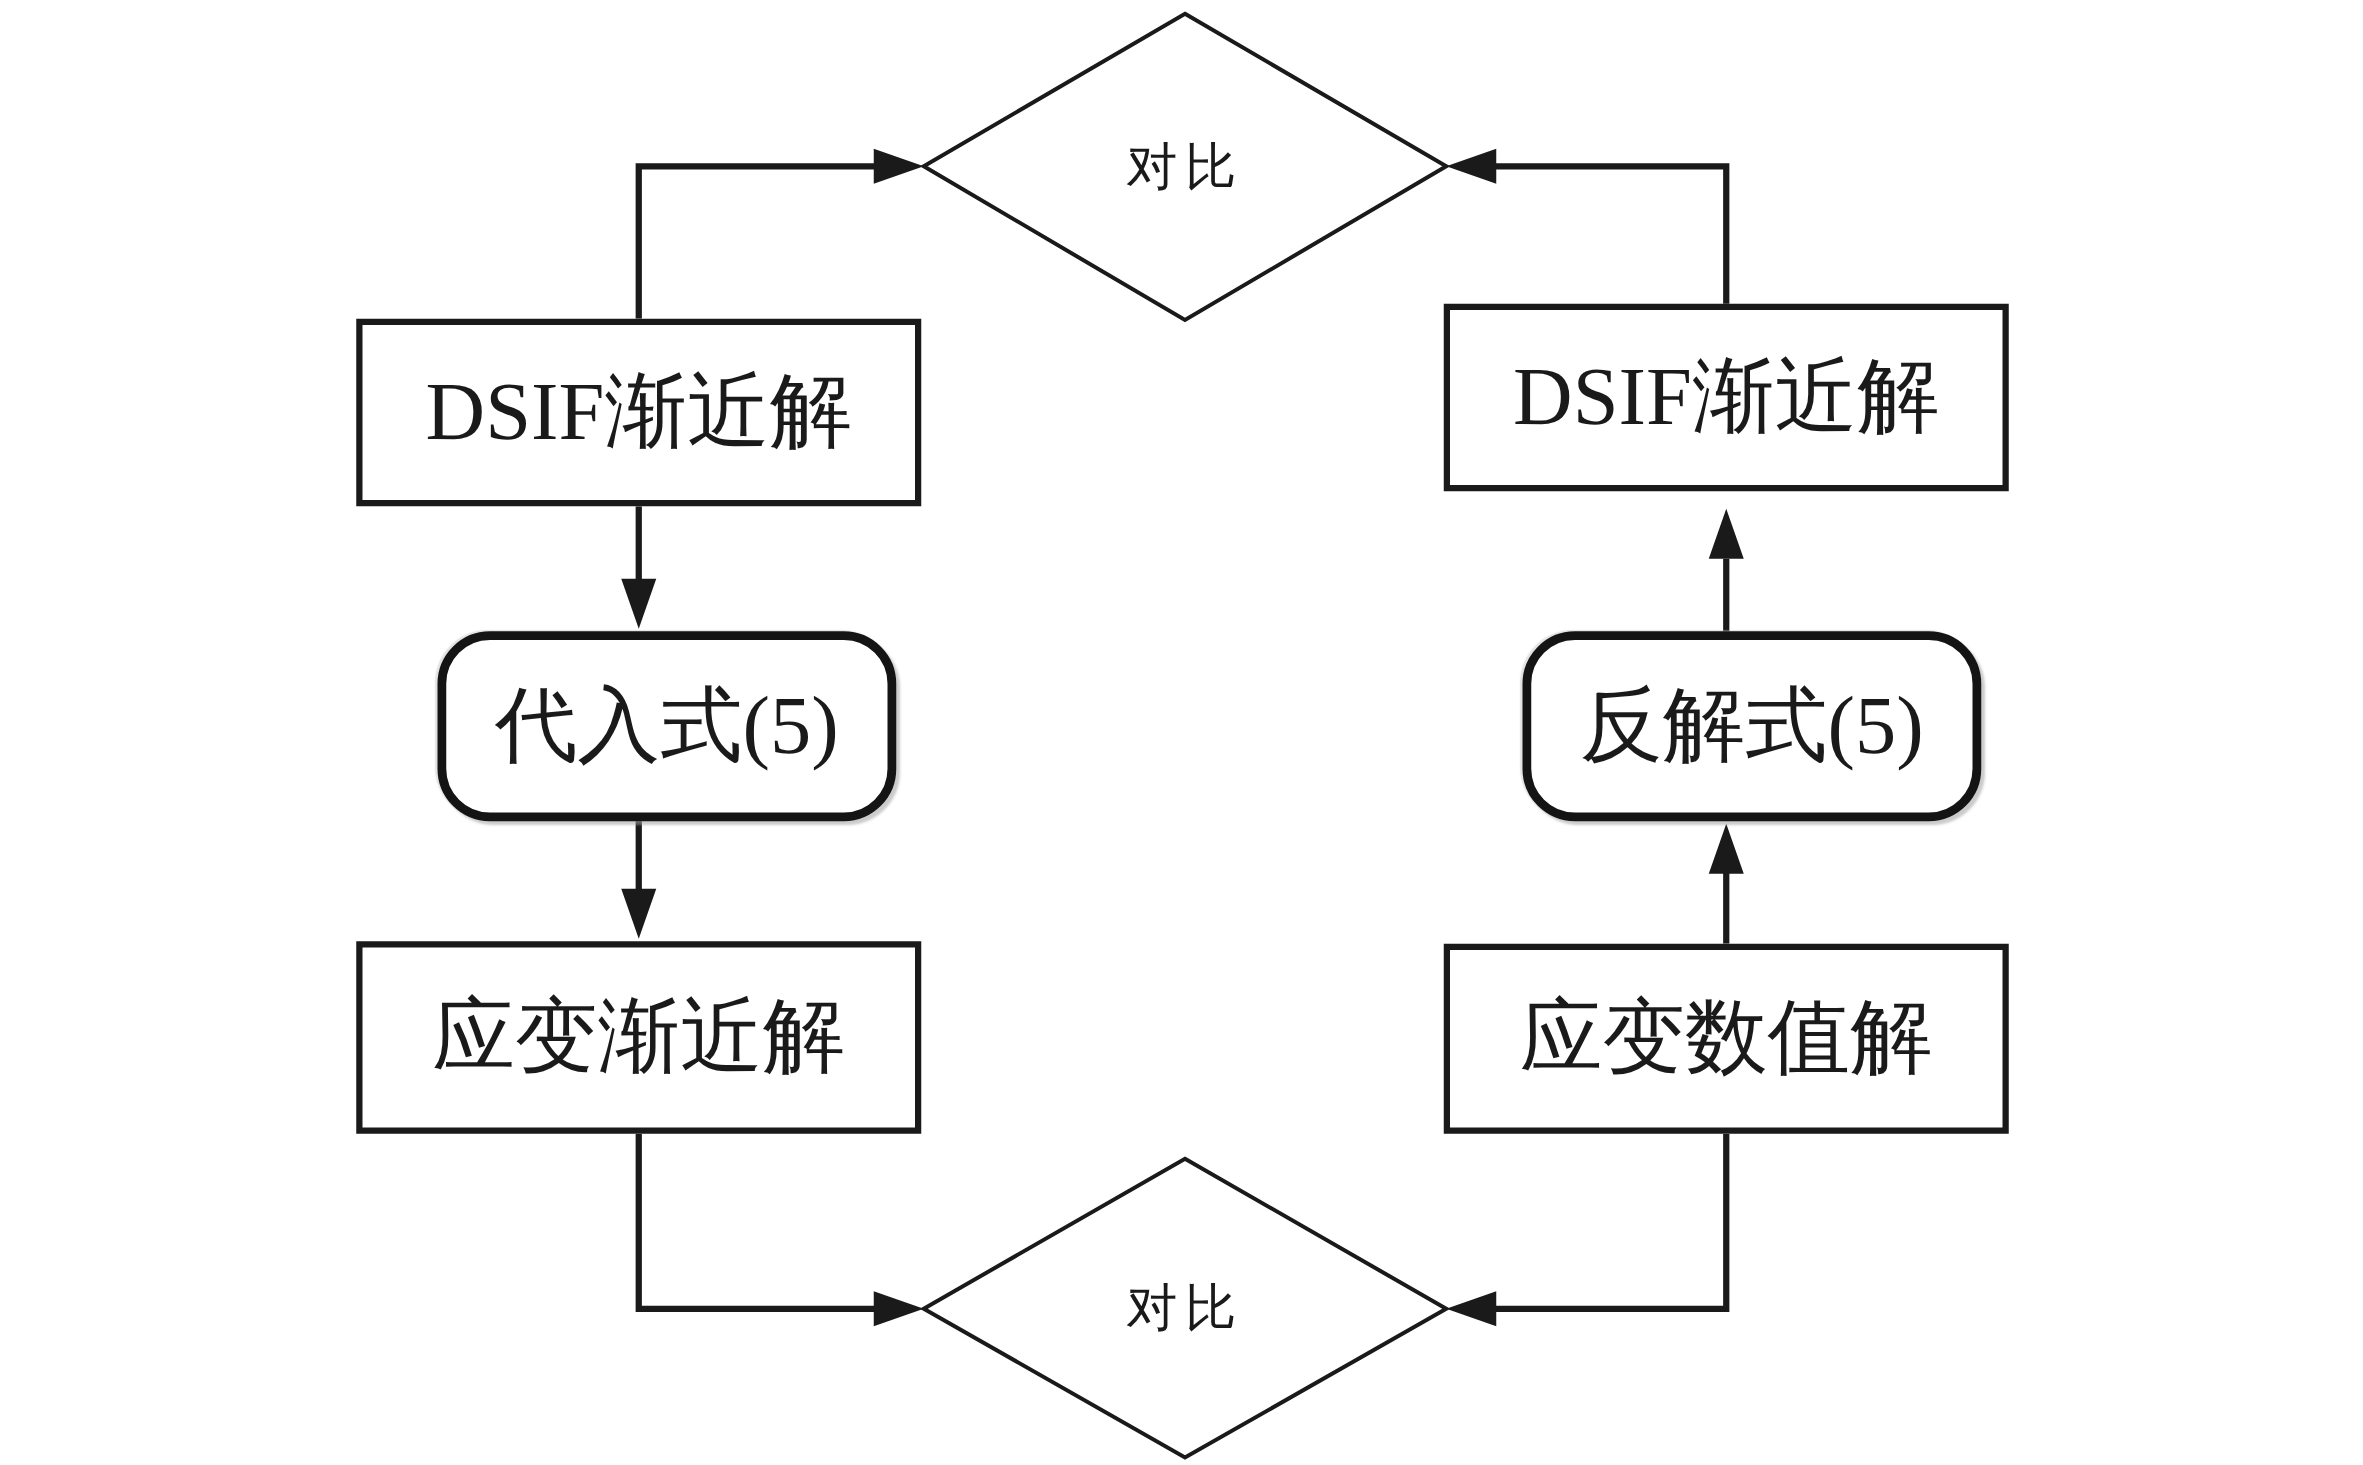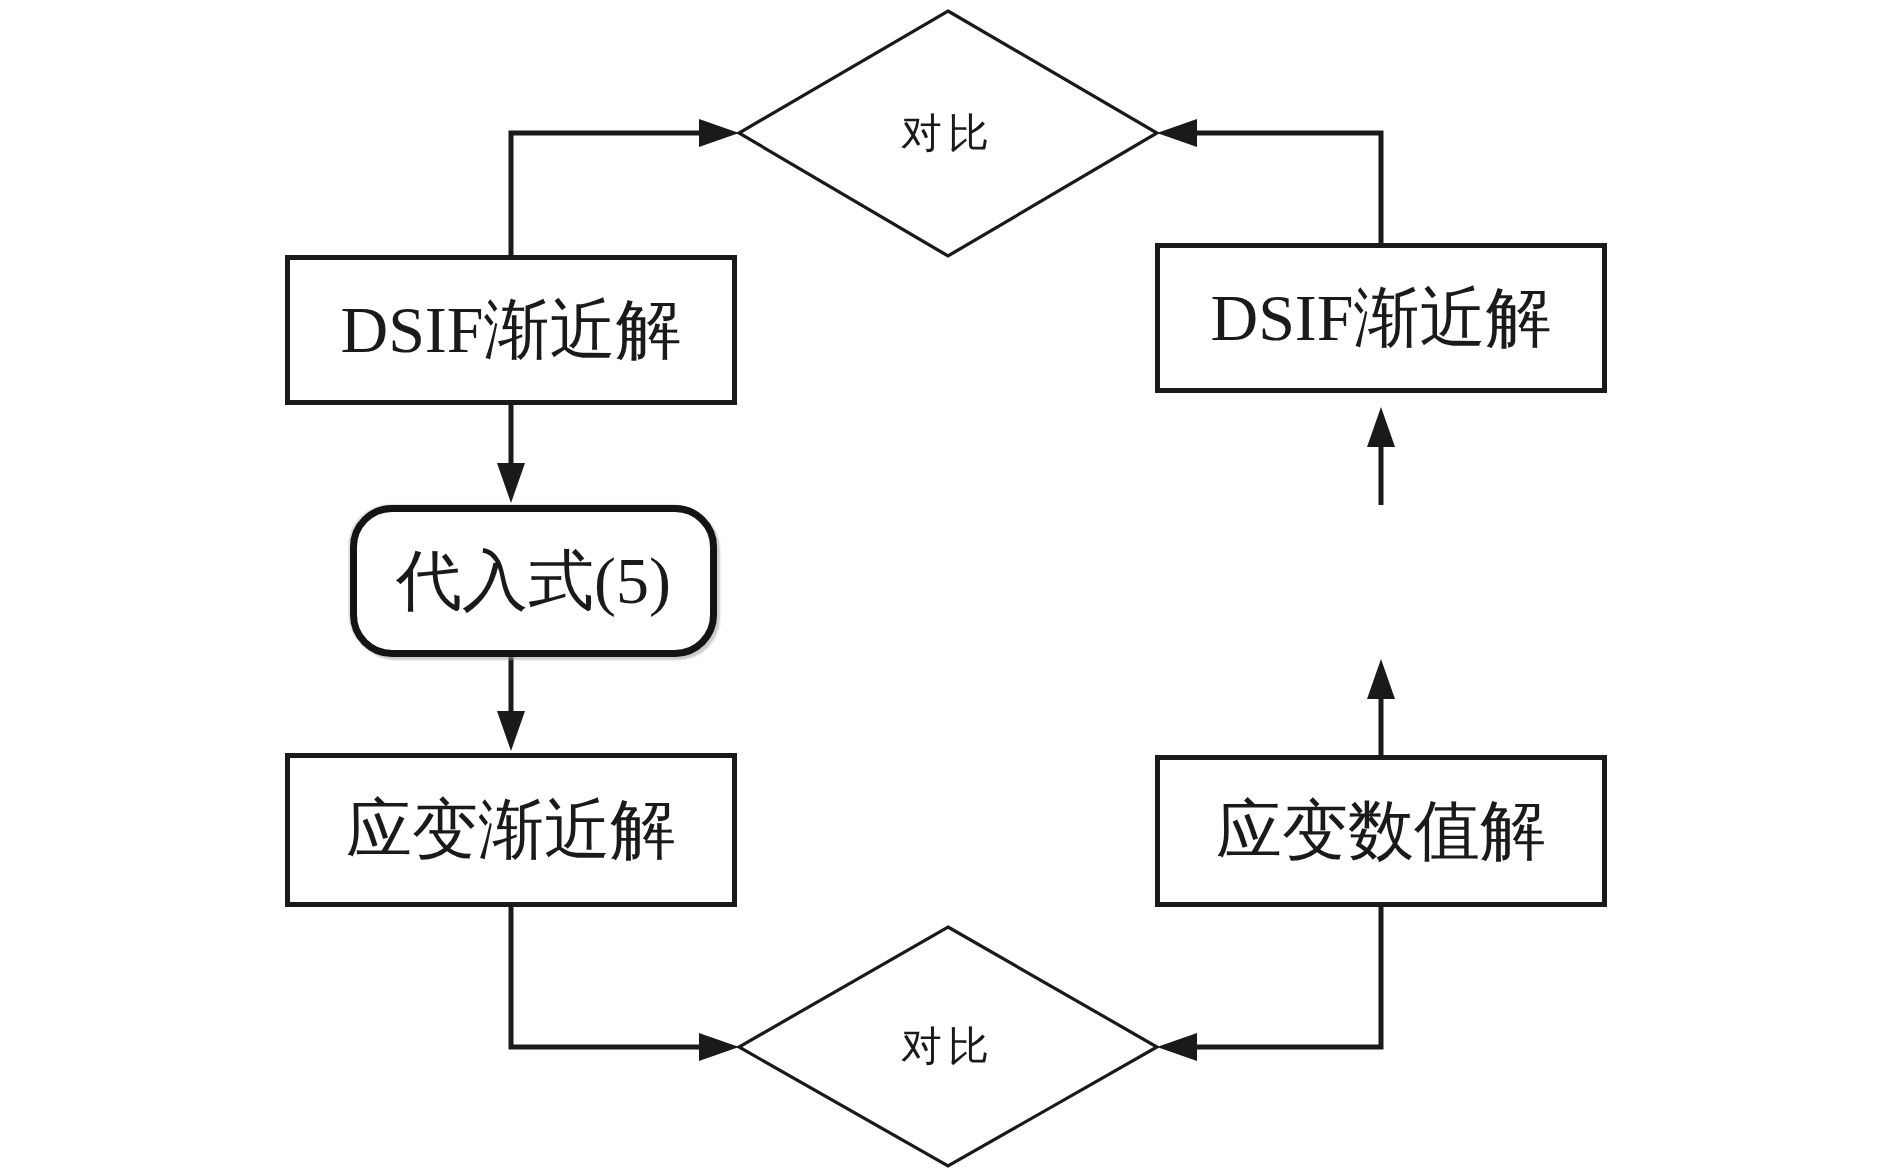--- a/index.html
+++ b/index.html
@@ -101,18 +101,21 @@
   </div>
 
   <div class="node rect" style="left:285px; top:753px; width:452px; height:154px;">
     <span>应变渐近解</span>
   </div>
 
   <div class="node rect" style="left:1155px; top:243px; width:452px; height:150px;">
     <span>DSIF渐近解</span>
   </div>
 
+  <div class="node rounded" style="left:1198px; top:505px; width:367px; height:152px;">
+    <span>反解式(5)</span>
+  </div>
 
   <div class="node rect" style="left:1155px; top:755px; width:452px; height:152px;">
     <span>应变数值解</span>
   </div>
 
 </div>
 
 </body></html>

